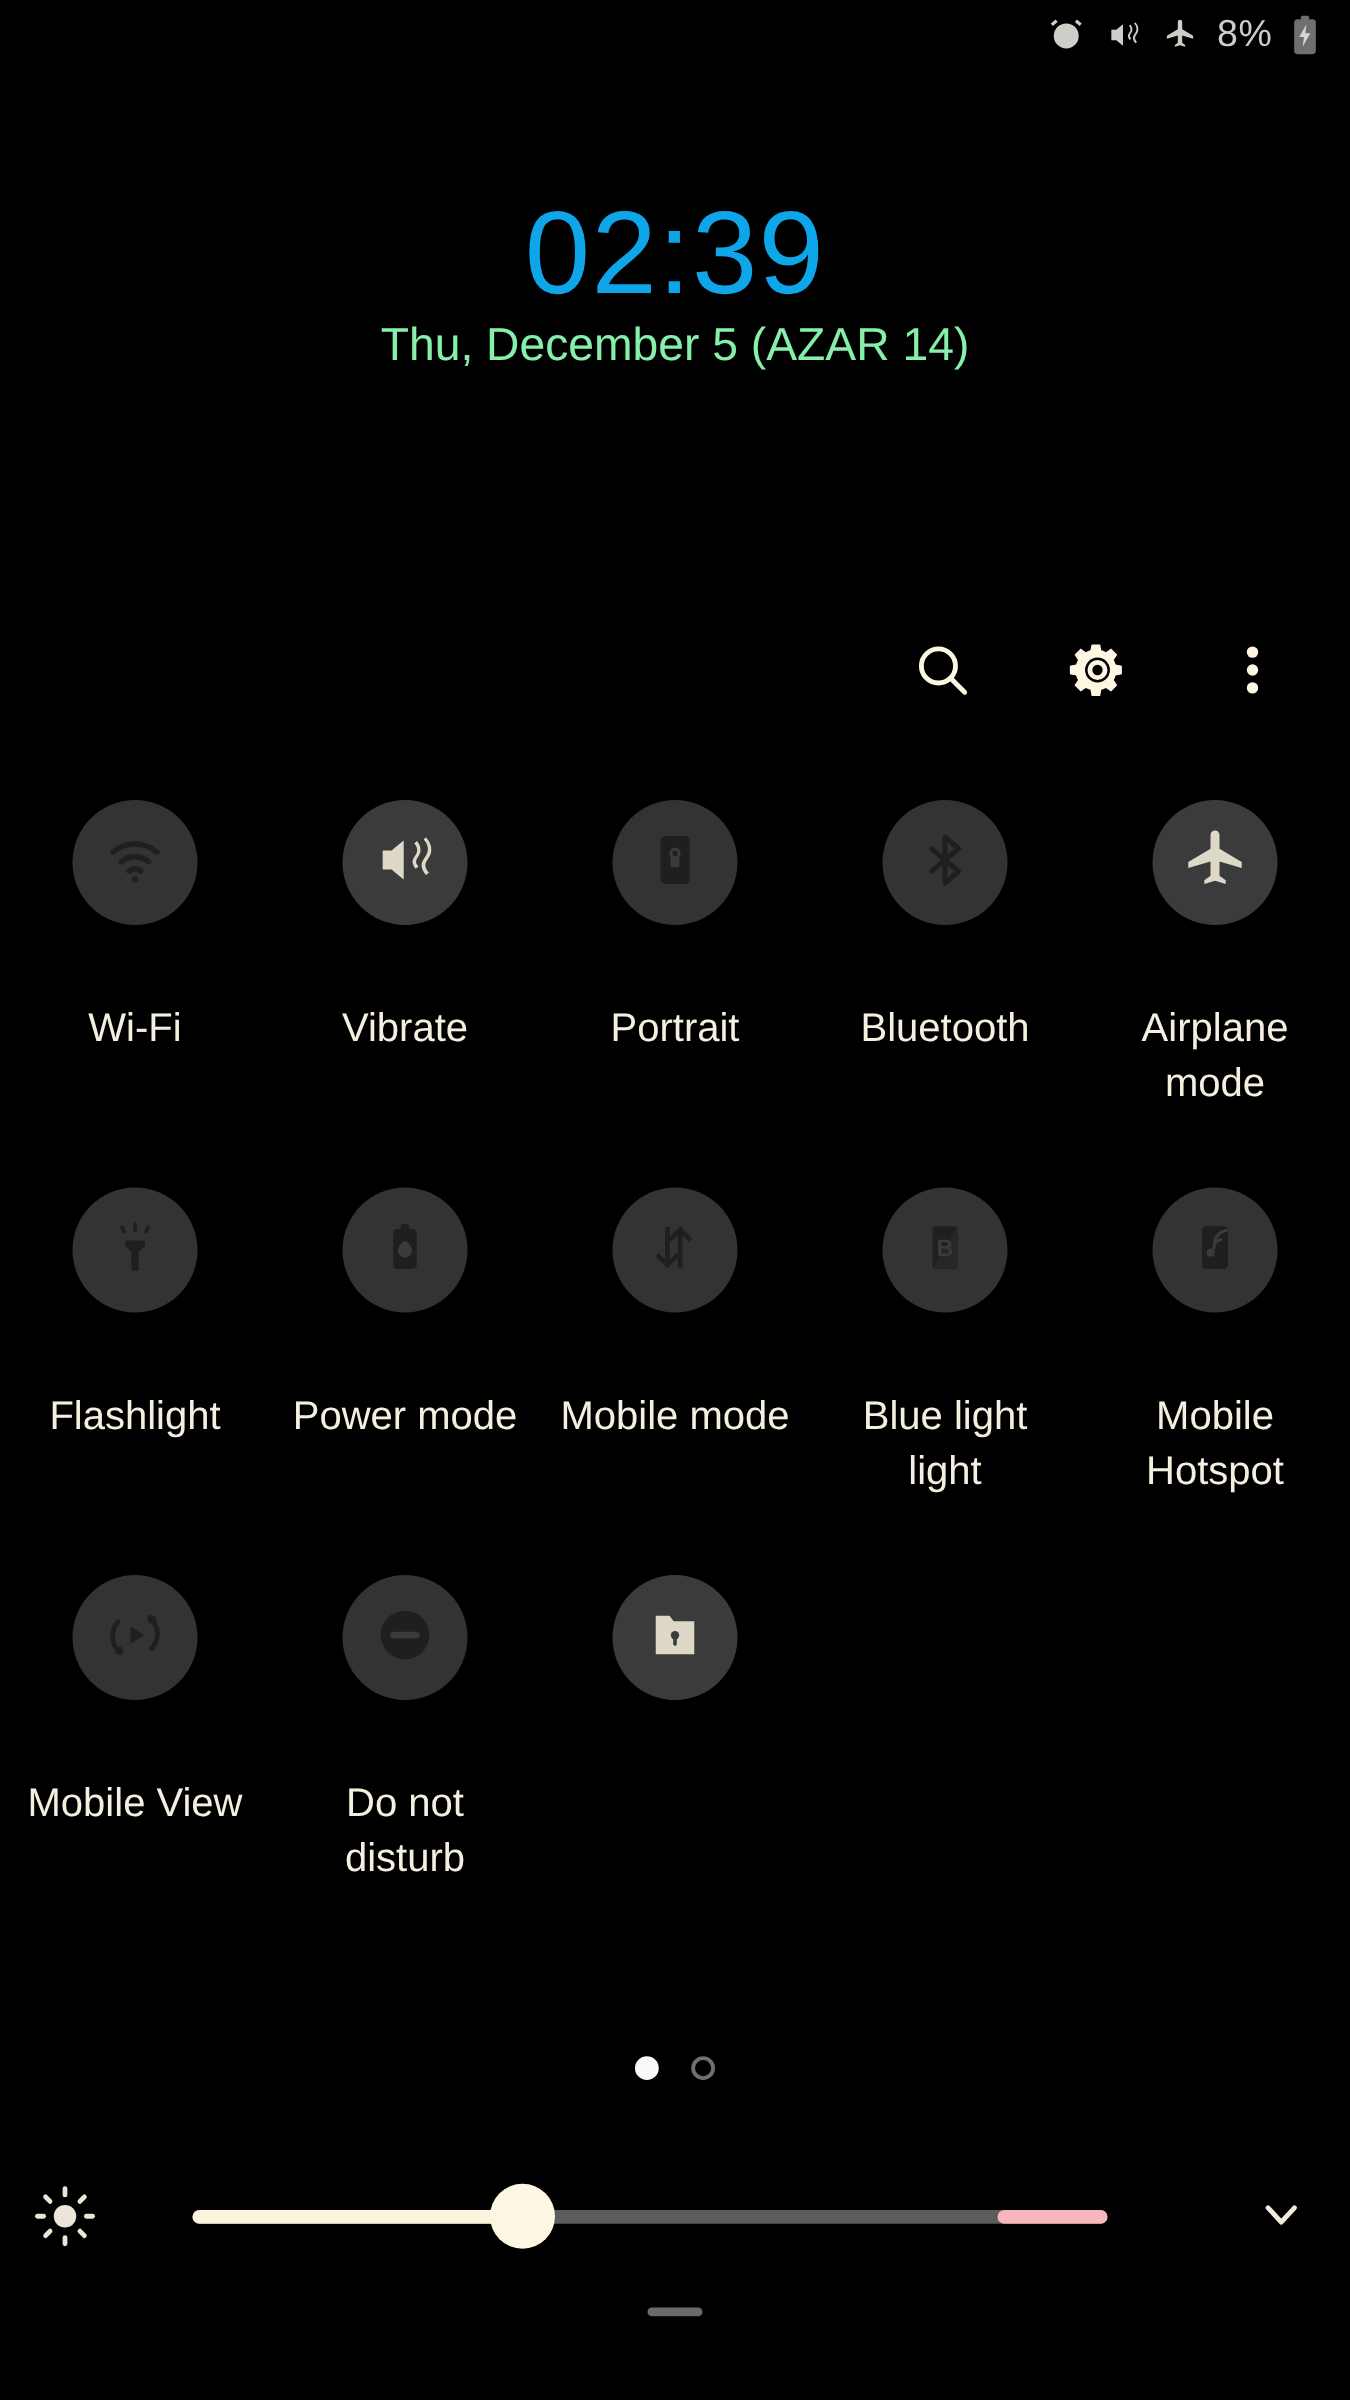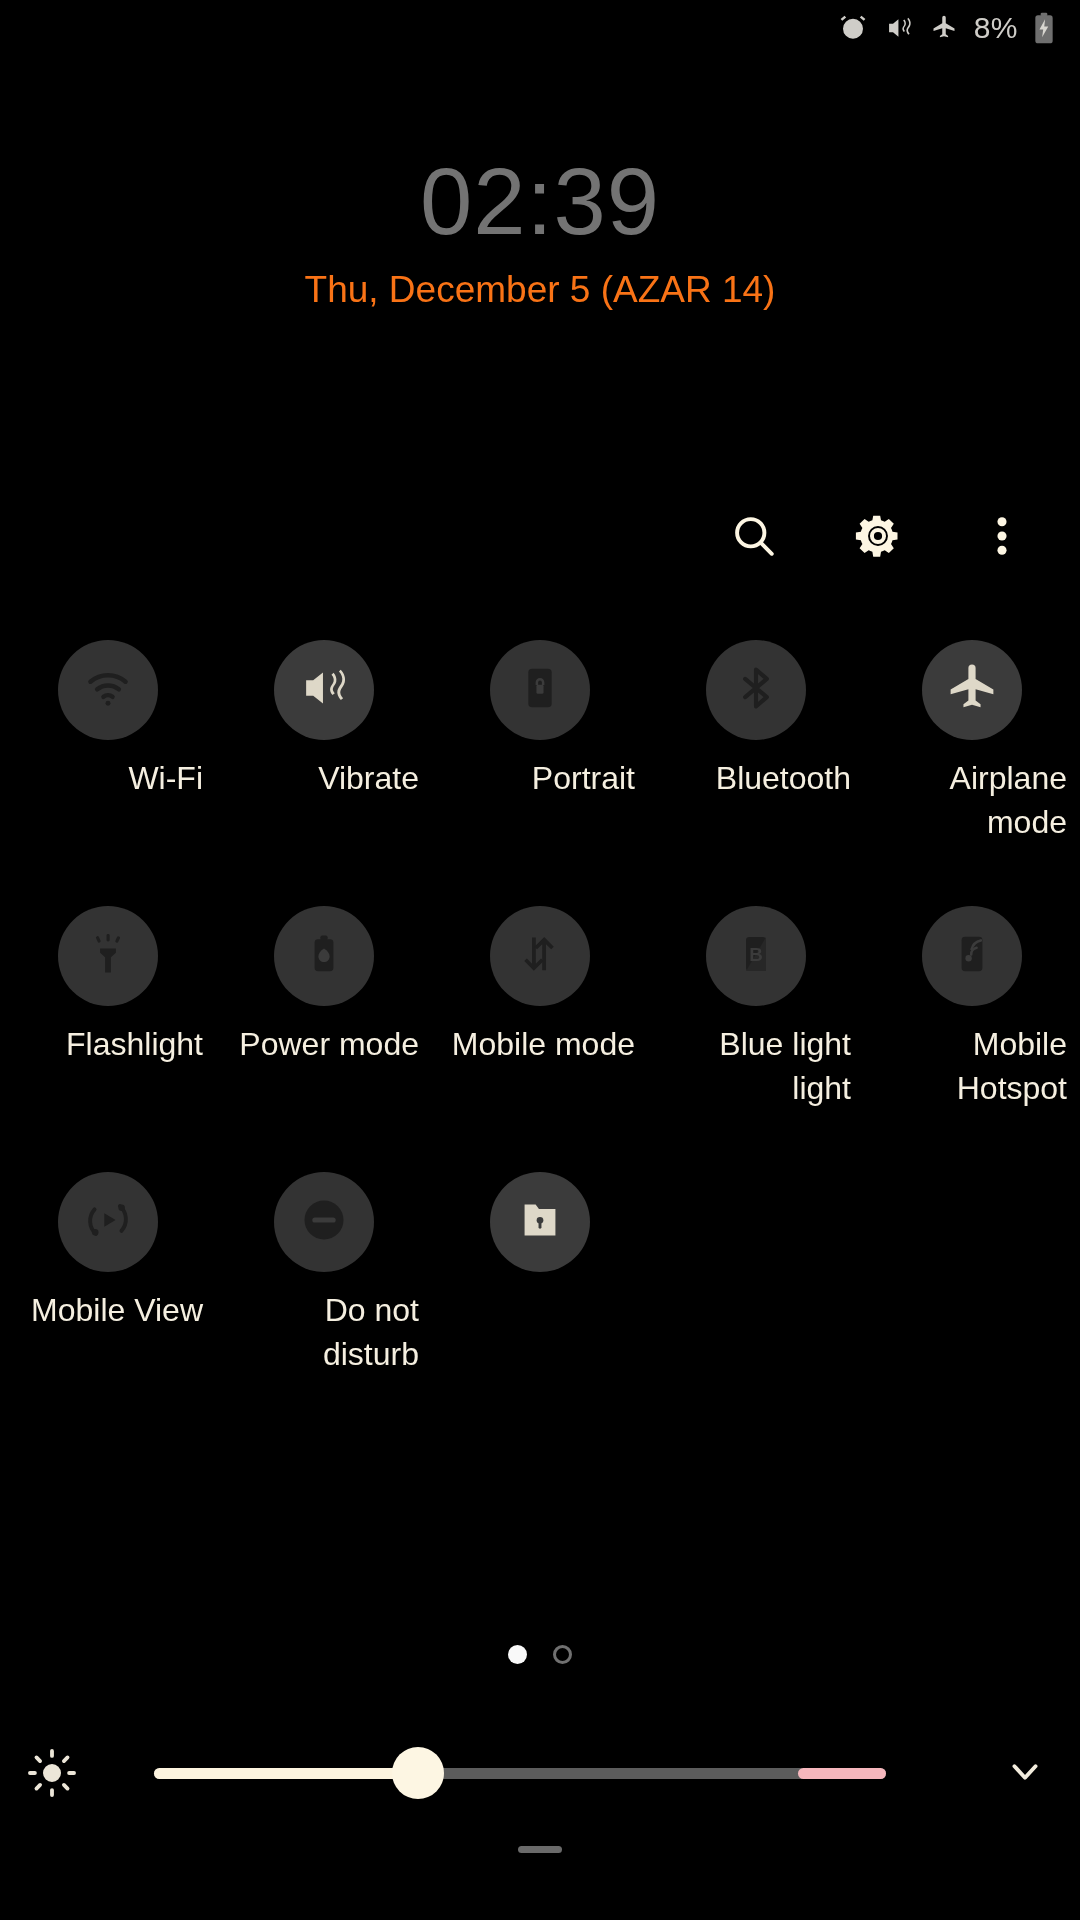--- a/index.html
+++ b/index.html
@@ -22,26 +22,25 @@
     font-size:30px; color:#cfcdc8; letter-spacing:0.5px;
     font-family:"Liberation Sans", sans-serif;
   }
 
   
   .clock-wrap{
     position:absolute; top:150px; left:0; width:1080px;
     text-align:center;
   }
   .clock{
-    font-size:94px; line-height:104px; color:#737373;
+    font-size:94px; line-height:104px; color:#0ea5e9;
     font-weight:300; letter-spacing:1px;
   }
   .date{
-    margin-top:14px;
-    font-size:37px; line-height:44px; color:#f97316; font-weight:300;
+    font-size:37px; line-height:44px; color:#86efac; font-weight:300;
   }
 
   
   .qs-header{
     position:absolute; top:498px; left:0; width:1080px; height:80px;
     display:flex; align-items:center; justify-content:flex-end;
     gap:60px; padding-right:46px;
   }
   .hdr-btn{
     width:64px; height:64px;
@@ -63,21 +62,21 @@
   }
   .tile-circle{
     width:100px; height:100px; border-radius:50%;
     background:#333333;
     display:flex; align-items:center; justify-content:center;
     margin-bottom:16px;
   }
   .tile-circle.on{ background:#3b3b3b; }
   .tile-label{
     font-size:32px; line-height:44px; color:#f5efe0;
-    text-align:right; width:190px; font-weight:400;
+    text-align:center; width:190px; font-weight:400;margin-top:44px;
   }
 
   
   .dots{
     position:absolute; top:1645px; left:0; width:1080px;
     display:flex; align-items:center; justify-content:center; gap:26px;
   }
   .dot{ width:19px; height:19px; border-radius:50%; }
   .dot.active{ background:#f9f9f9; }
   .dot.inactive{ background:transparent; border:3px solid #707070; }

